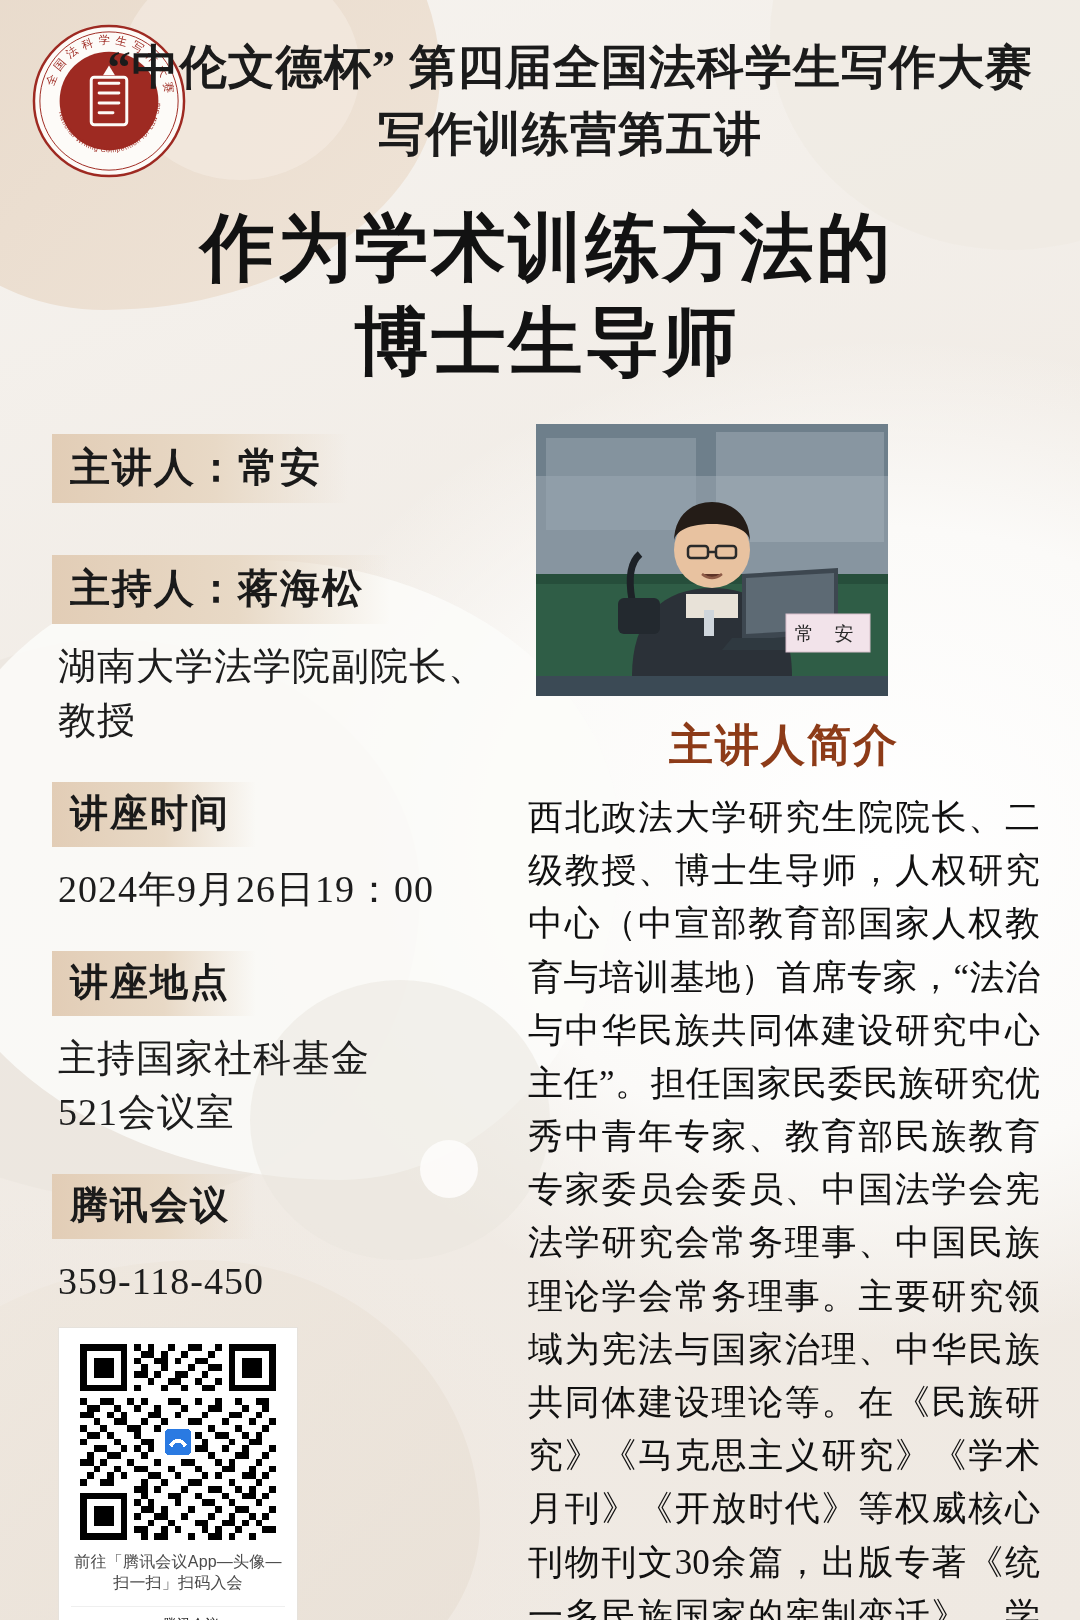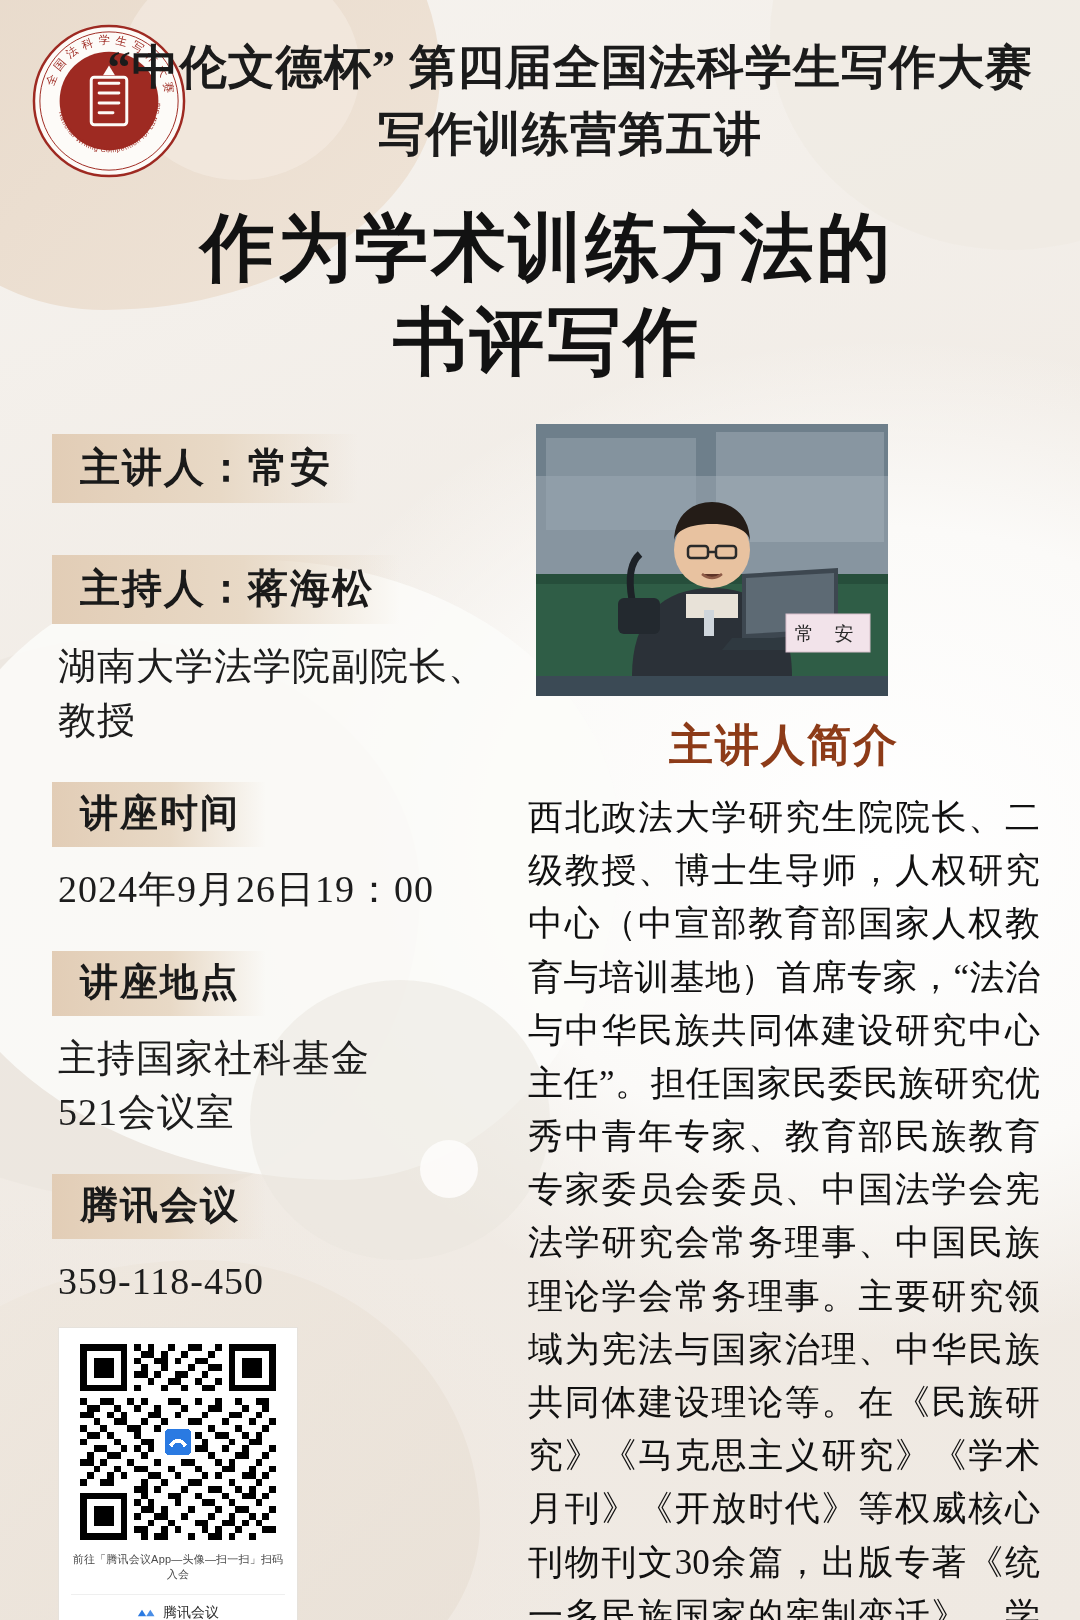--- a/index.html
+++ b/index.html
@@ -125,21 +125,21 @@
     padding-left: 20px;
   }
 
   .tag {
     display: inline-block;
     font-family: "Liberation Sans", sans-serif;
     font-weight: bold;
     font-size: 40px;
     color: #1a1a1a;
     letter-spacing: 2px;
-    padding: 6px 26px 8px 28px;
+    padding: 6px 26px 8px 18px;
     background: linear-gradient(90deg, #e2cdb6 0%, #e8d9c6 55%, rgba(232,217,198,0) 100%);
     margin-bottom: 10px;
   }
   .tag.small { font-size: 38px; }
 
   .plain {
     font-size: 38px;
     line-height: 1.42;
     color: #1d1d1d;
     letter-spacing: 1px;
@@ -156,21 +156,21 @@
     width: 240px;
     background: #ffffff;
     border: 1px solid #e6e2dc;
     margin: 18px 0 0 6px;
     padding: 16px 12px 12px 12px;
     text-align: center;
   }
   .qr-img { width: 196px; height: 196px; margin: 0 auto; display: block; }
   .qr-caption {
     font-family: "Liberation Sans", sans-serif;
-    font-size: 11px;
+    font-size: 16px;
     color: #4a4a4a;
     margin-top: 12px;
     letter-spacing: .2px;
   }
   .qr-brand {
     display: flex; align-items: center; justify-content: center;
     gap: 6px;
     margin-top: 12px;
     border-top: 1px solid #efefef;
     padding-top: 9px;
@@ -240,21 +240,21 @@
   </svg>
 
   <div class="header-title">
     <span>“中伦文德杯” 第四届全国法科学生写作大赛</span>
     <span class="line2">写作训练营第五讲</span>
   </div>
 </div>
 
 <div class="main-title">
   <span>作为学术训练方法的</span>
-  <span>书评写作</span>
+  <span>博士生导师</span>
 </div>
 
 <div class="content">
 
   <div class="col-left">
 
     <div class="block speaker-tag">
       <div class="tag">主讲人：常安</div>
     </div>
 

